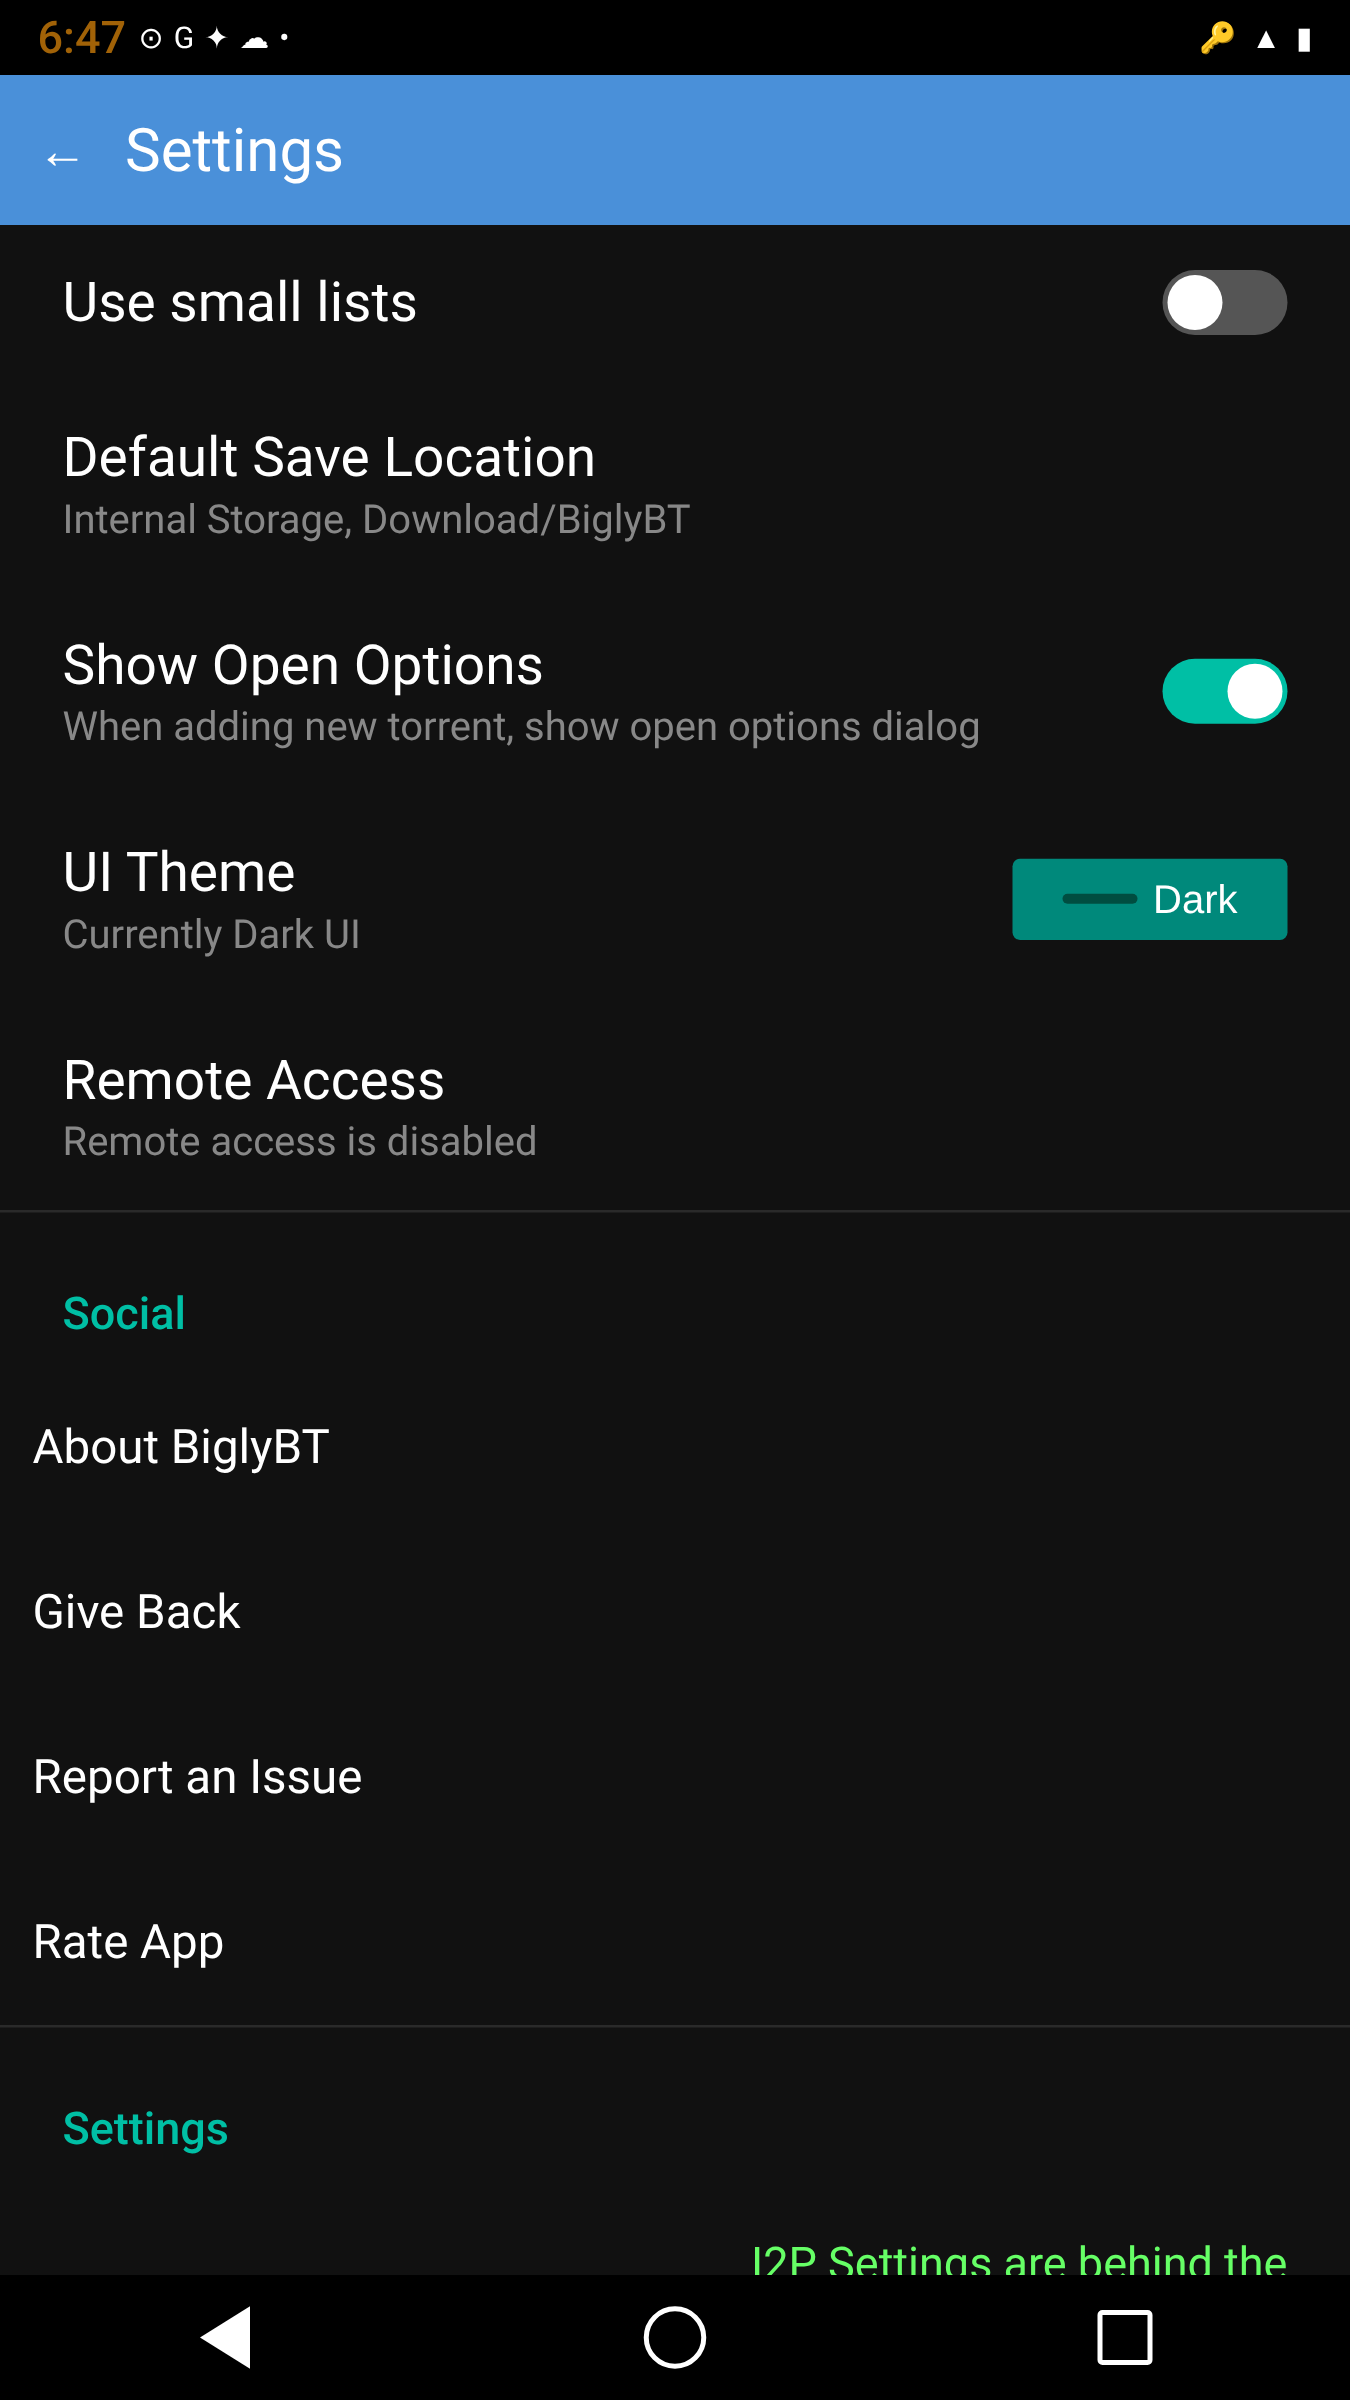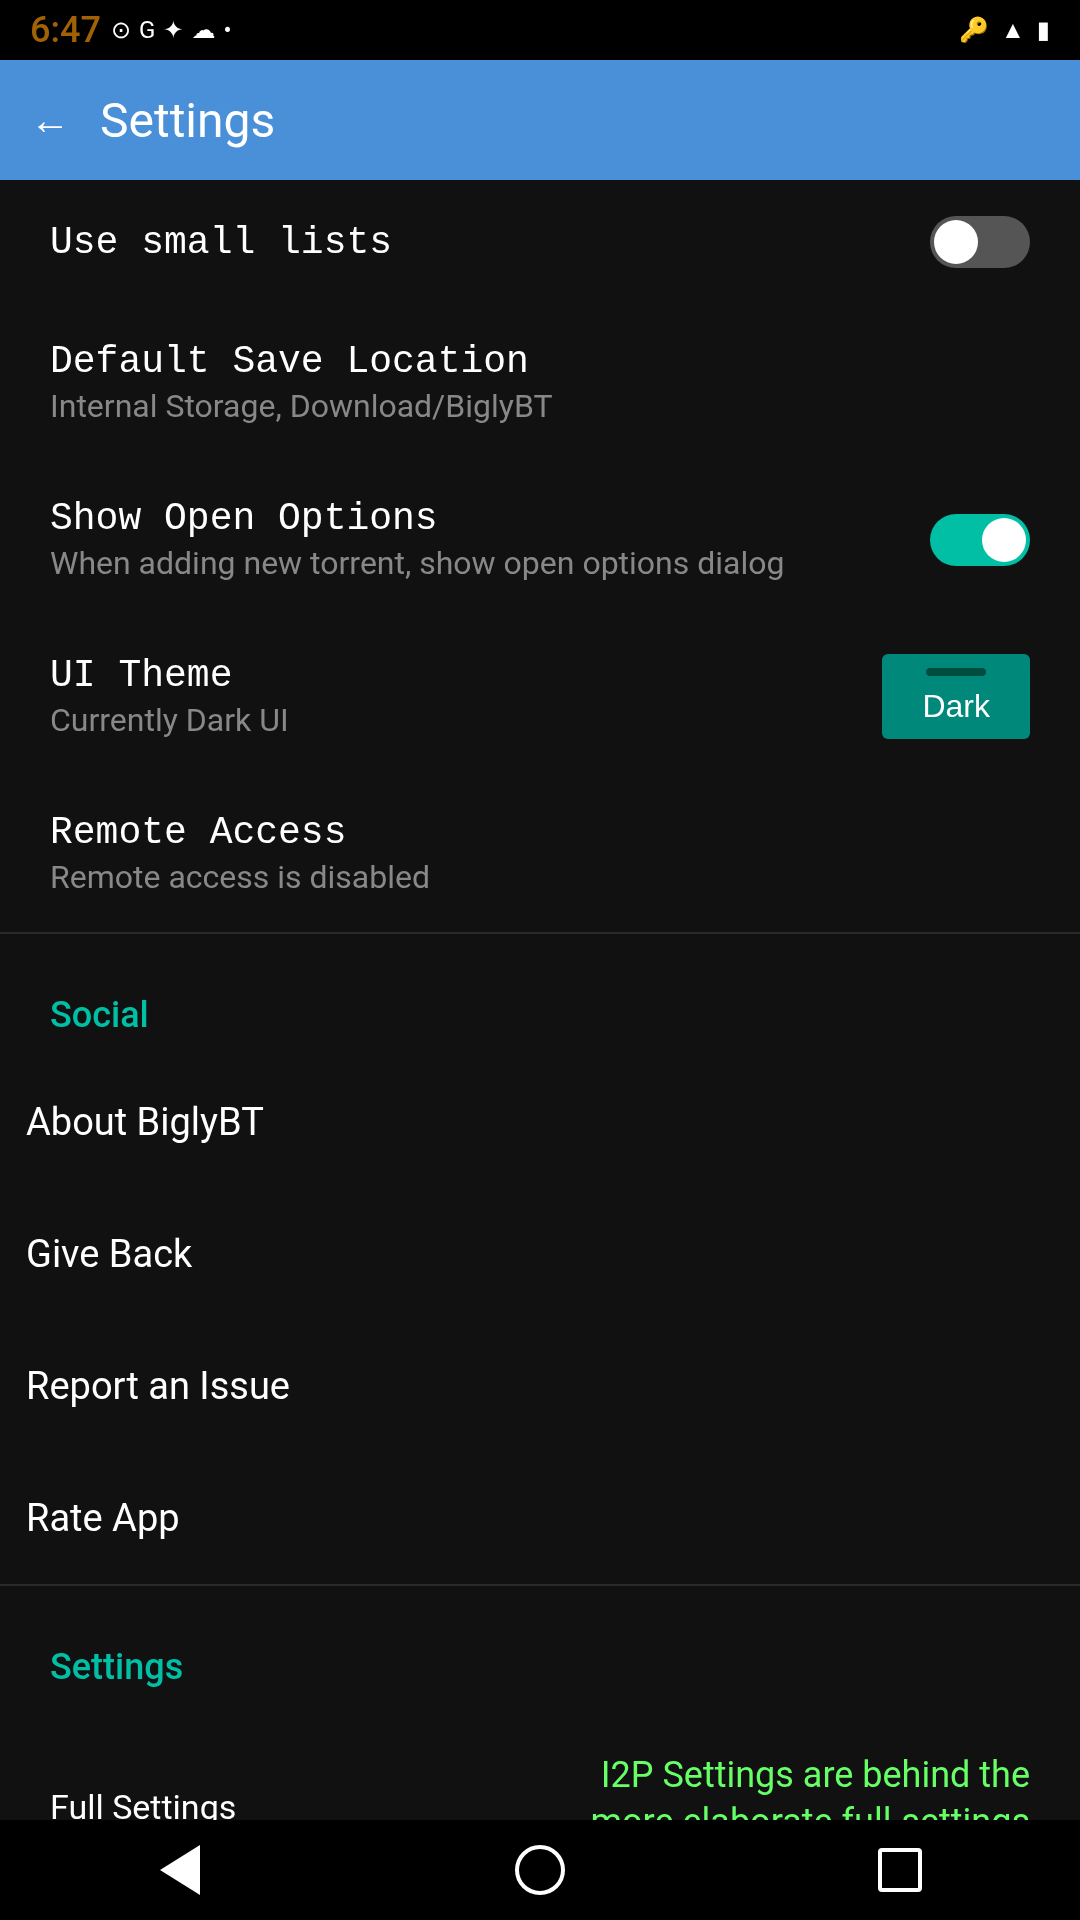--- a/index.html
+++ b/index.html
@@ -87,24 +87,23 @@
       justify-content: space-between;
       border-bottom: none;
       cursor: pointer;
     }
 
     .setting-text {
       flex: 1;
     }
 
     .setting-title {
-      font-size: 38px;
+      font-size: 44px;
       color: #ffffff;
       font-weight: 400;
-      font-family: Liberation Mono, monospace;
     }
 
     .setting-subtitle {
       font-size: 32px;
       color: #888888;
       margin-top: 4px;
     }
 
     
     .toggle-switch {
@@ -147,21 +146,20 @@
       background: #00897b;
       color: #ffffff;
       font-size: 32px;
       padding: 14px 40px;
       border-radius: 6px;
       border: none;
       cursor: pointer;
       display: flex;
       align-items: center;
       gap: 12px;
-      flex-direction: column;
     }
 
     .theme-button-track {
       width: 60px;
       height: 8px;
       background: #004d40;
       border-radius: 4px;
     }
 
     

